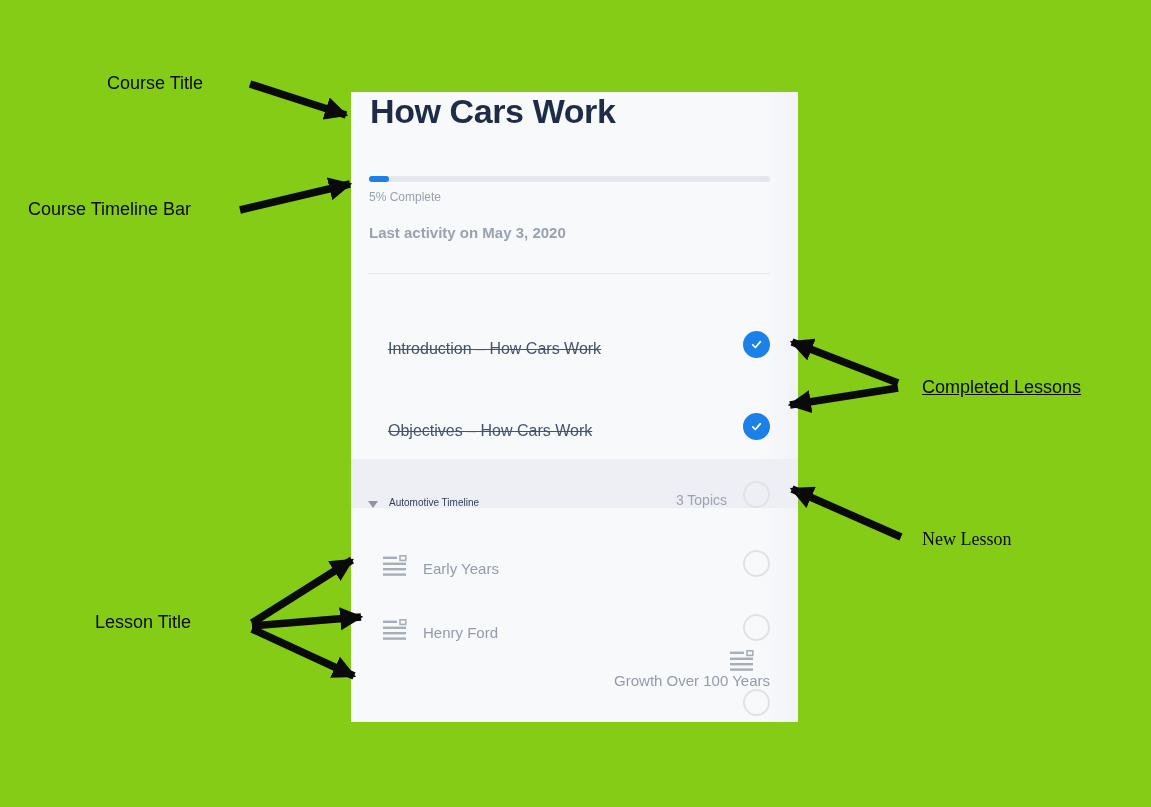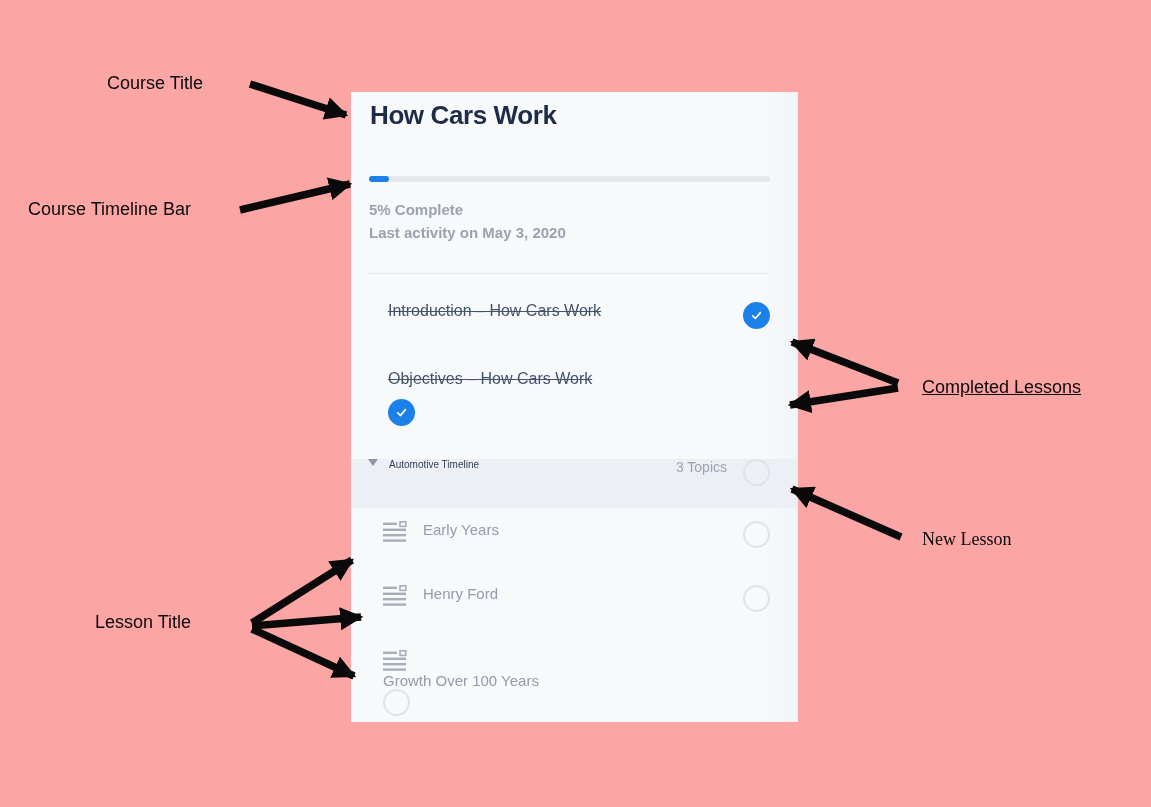--- a/index.html
+++ b/index.html
@@ -6,21 +6,21 @@
     margin: 0;
     padding: 0;
     background: #ffffff;
     font-family: "Liberation Sans", sans-serif;
   }
   .stage {
     position: relative;
     width: 1151px;
     height: 807px;
     overflow: hidden;
-    background: #fca5a5;
+    background: #84cc16;
   }
 
   
   .arrow-layer {
     position: absolute;
     inset: 0;
     width: 1151px;
     height: 807px;
     pointer-events: none;
     z-index: 5;
@@ -40,23 +40,23 @@
     left: 351px;
     top: 92px;
     width: 447px;
     height: 630px;
     background: linear-gradient(to right, #f8f9fb 92%, #f1f3f7 100%);
     z-index: 1;
   }
   .course-title {
     position: absolute;
     left: 19px;
-    top: 8px;
+    top: 0px;
     margin: 0;
-    font-size: 26px;
+    font-size: 34px;
     font-weight: 700;
     letter-spacing: -0.4px;
     color: #1f2c49;
   }
   .progress-track {
     position: absolute;
     left: 18px;
     top: 84px;
     width: 401px;
     height: 6px;
@@ -65,23 +65,23 @@
   }
   .progress-fill {
     height: 100%;
     border-radius: 3px;
     background: #1b80e8;
     width: 5%;
   }
   .progress-text {
     position: absolute;
     left: 18px;
-    top: 109px;
-    font-size: 15px;
-    font-weight: 700;
+    top: 98px;
+    font-size: 12px;
+    font-weight: 400;
     color: #9aa2af;
   }
   .last-activity {
     position: absolute;
     left: 18px;
     top: 132px;
     font-size: 15px;
     font-weight: 600;
     color: #9aa2af;
   }
@@ -92,21 +92,21 @@
     width: 402px;
     height: 1px;
     background: #e8eaee;
   }
 
   .row {
     position: absolute;
     left: 0;
     width: 447px;
     display: flex;
-    align-items: flex-start;
+    align-items: flex-end;
     box-sizing: border-box;
     cursor: pointer;
   }
   .lesson-row {
     height: 56px;
     padding-left: 37px;
     padding-right: 28px;
   }
   .lesson-row .lesson-title {
     flex: 1;
@@ -223,21 +223,21 @@
 
     <div class="row lesson-row" style="top:210px;">
       <span class="lesson-title">Introduction – How Cars Work</span>
       <span class="check-circle">
         <svg width="15" height="15" viewBox="0 0 24 24">
           <path d="M6 12.6l4.2 4.2 8-9.4" fill="none" stroke="#ffffff" stroke-width="2.8" stroke-linecap="round" stroke-linejoin="round"></path>
         </svg>
       </span>
     </div>
 
-    <div class="row lesson-row" style="top:278px;flex-direction:column;">
+    <div class="row lesson-row" style="top:292px;">
       <span class="lesson-title">Objectives – How Cars Work</span>
       <span class="check-circle">
         <svg width="15" height="15" viewBox="0 0 24 24">
           <path d="M6 12.6l4.2 4.2 8-9.4" fill="none" stroke="#ffffff" stroke-width="2.8" stroke-linecap="round" stroke-linejoin="round"></path>
         </svg>
       </span>
     </div>
 
     <div class="row section-row">
       <span class="caret-down"></span>

